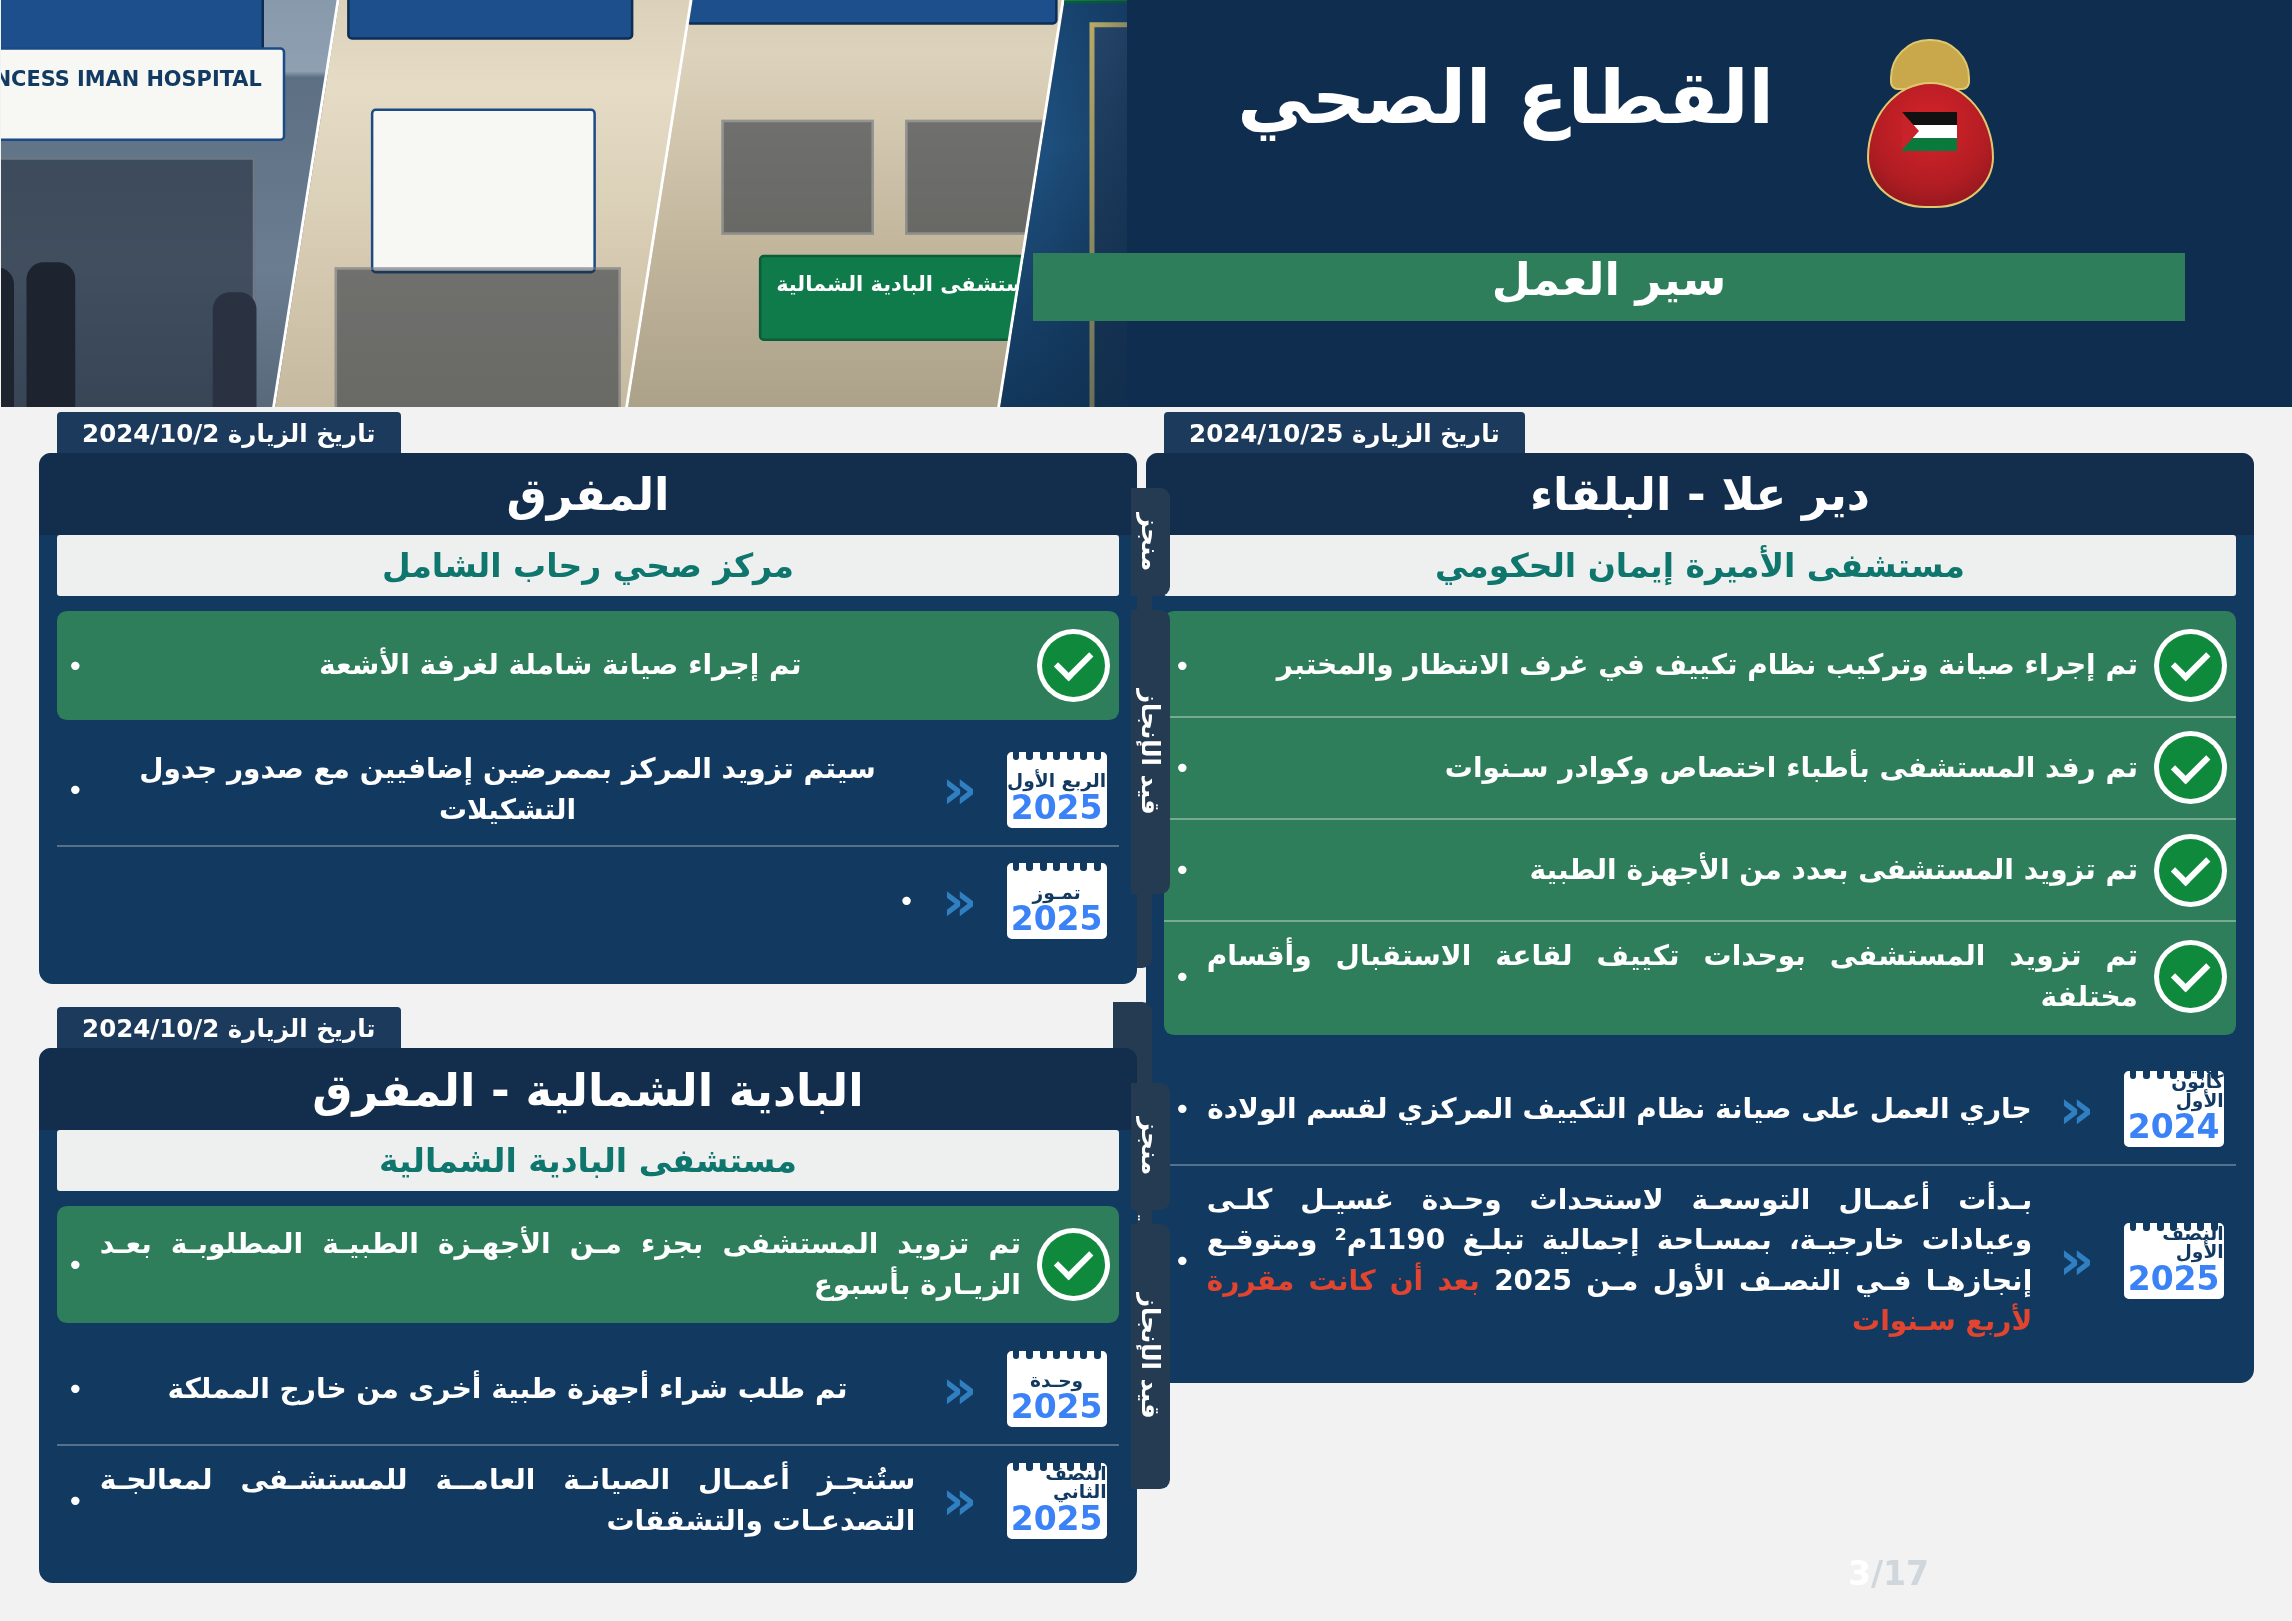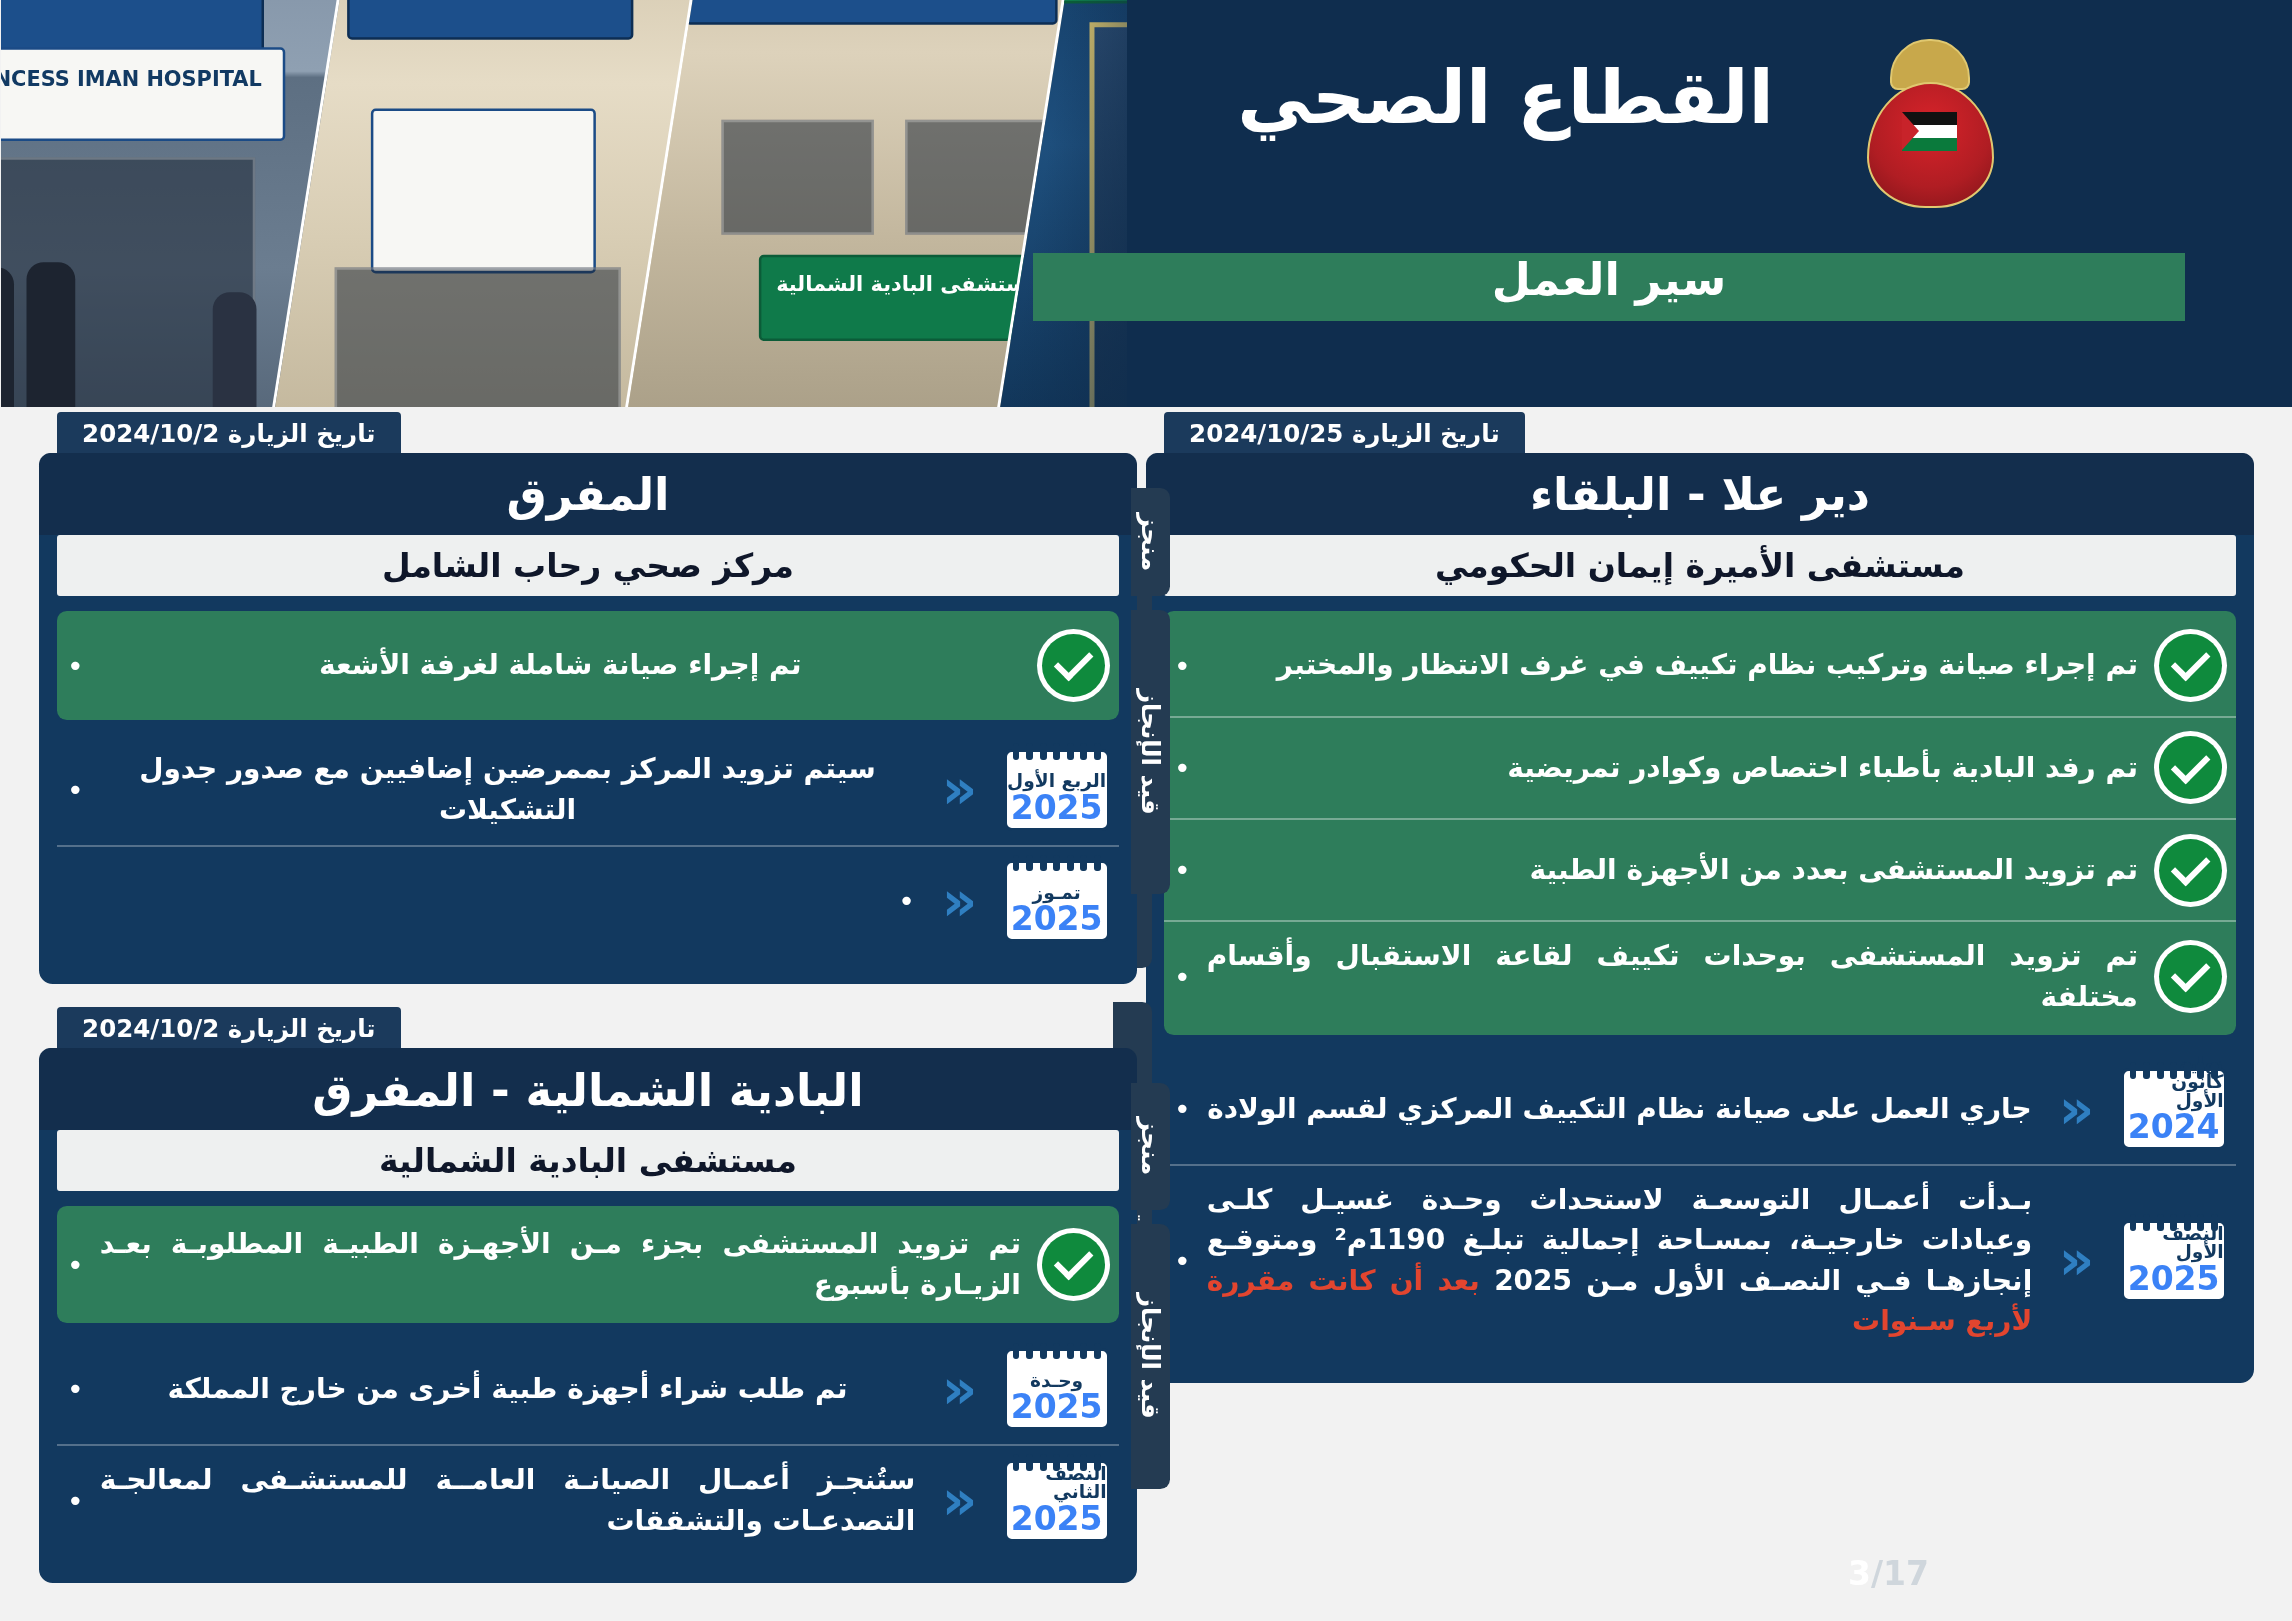--- a/index.html
+++ b/index.html
@@ -96,21 +96,21 @@
   }
   .visit-row{text-align:left;margin-bottom:-2px;padding-left:17.6px;}
   .card{
     background:#12395f;border-radius:13.7px;padding:0 0 25.5px 0;position:relative;
   }
   .card-title{
     background:#132e4d;color:#fff;text-align:center;font-size:45px;font-weight:bold;
     padding:15.7px 0 13.7px;border-radius:11.8px 11.8px 0 0;
   }
   .sub-title{
-    background:#eef0f0;color:#0f172a;text-align:center;font-size:33px;font-weight:bold;
+    background:#eef0f0;color:#0f766e;text-align:center;font-size:33px;font-weight:bold;
     padding:10.8px 0;margin:0 17.6px;border-radius:2.9px;
   }
   .rows{padding:15.7px 17.6px 0 17.6px;}
   .block-done{background:#2e7d5b;border-radius:9.8px;padding:3.9px 0;}
   .block-pending{background:transparent;padding:2px 0;}
   .row{
     display:flex;align-items:center;gap:15.7px;padding:13.7px 9.8px;
   }
   .row + .row{border-top:2px solid rgba(255,255,255,.35);}
   .block-pending .row + .row{border-top:2px solid rgba(255,255,255,.28);}
@@ -233,21 +233,21 @@
             </div>
           <div class="txt">تم إجراء صيانة وتركيب نظام تكييف في غرف الانتظار والمختبر</div>
           <div class="bullet">•</div>
         </div>
         <div class="row">
           <div class="check">
               <div class="disc">
                 <div class="tick"></div>
               </div>
             </div>
-          <div class="txt">تم رفد البادية بأطباء اختصاص وكوادر تمريضية</div>
+          <div class="txt">تم رفد المستشفى بأطباء اختصاص وكوادر سـنوات</div>
           <div class="bullet">•</div>
         </div>
         <div class="row">
           <div class="check">
               <div class="disc">
                 <div class="tick"></div>
               </div>
             </div>
           <div class="txt">تم تزويد المستشفى بعدد من الأجهزة الطبية</div>
           <div class="bullet">•</div>

